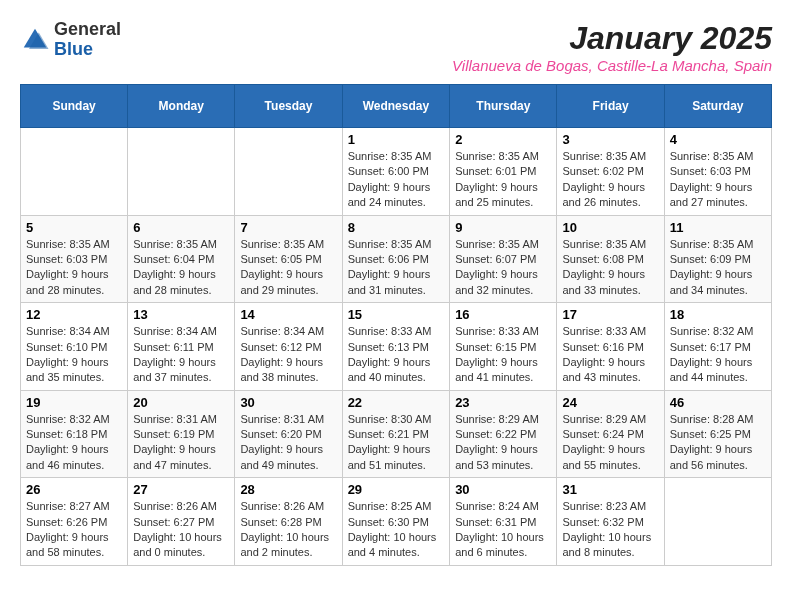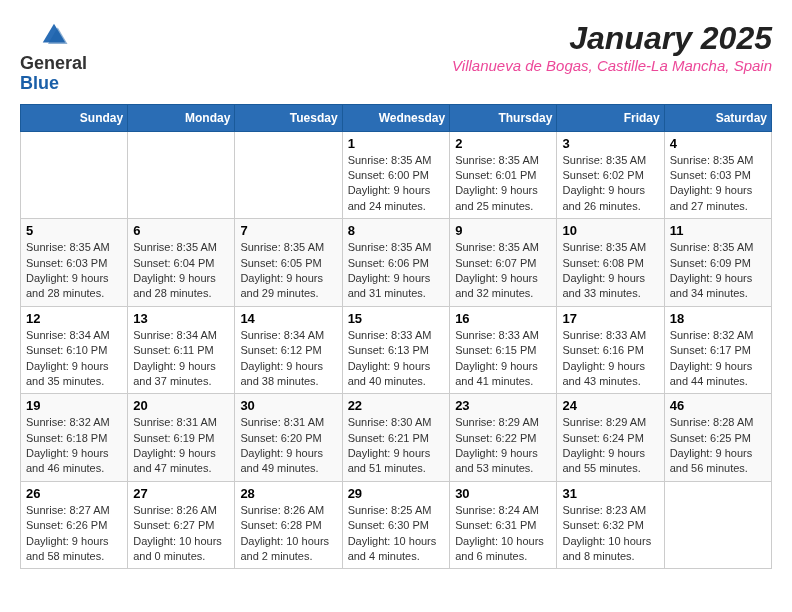--- a/index.html
+++ b/index.html
@@ -13,21 +13,20 @@
     .header {
       display: flex;
       align-items: flex-start;
       justify-content: space-between;
       margin-bottom: 10px;
     }
     .logo {
       display: flex;
       align-items: center;
       gap: 4px;
-      flex-direction: column;
     }
     .logo-text {
       font-size: 18px;
       font-weight: bold;
       line-height: 1.1;
     }
     .logo-general { color: #333; }
     .logo-blue { color: #1a5fa8; }
     .logo-icon {
       width: 30px;
@@ -47,22 +46,22 @@
       color: #ec4899;
     }
     .calendar {
       width: 100%;
       border-collapse: collapse;
       font-size: 11px;
     }
     .calendar th {
       background: #2a6db5;
       color: #fff;
-      padding: 6px 4px;
-      text-align: right;
+      padding: 14px 4px;
+      text-align: center;
       font-size: 12px;
       font-weight: bold;
       border: 1px solid #1a5a9a;
     }
     .calendar td {
       border: 1px solid #ccc;
       vertical-align: top;
       padding: 4px 5px;
       width: 108px;
       min-height: 80px;

